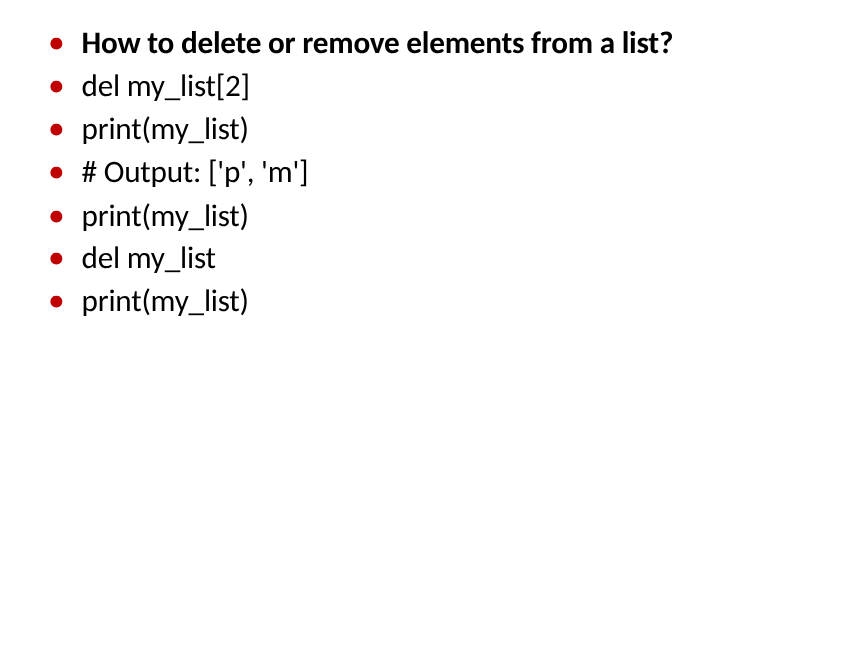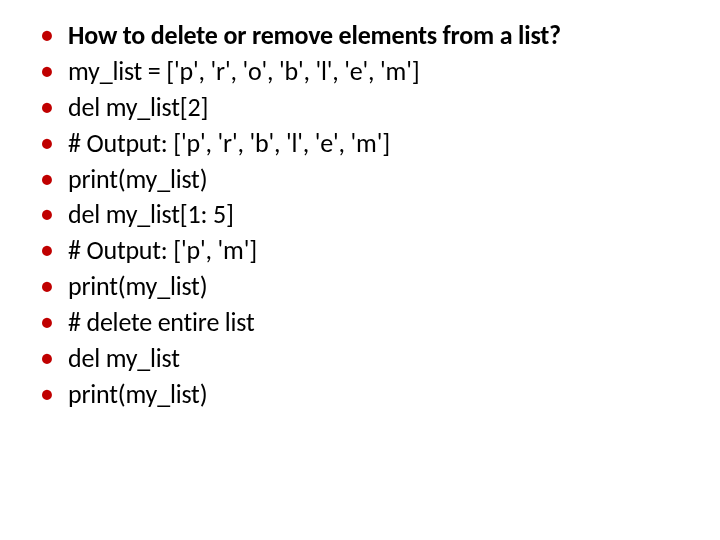--- a/index.html
+++ b/index.html
@@ -33,23 +33,19 @@
     }
     li.heading span {
       font-weight: 700;
     }
   </style>
 </head>
 <body>
 
 <ul class="slide-list">
   <li class="heading"><span>How to delete or remove elements from a list?</span></li>
-  <li><span>my_list = ['p', 'r', 'o', 'b', 'l', 'e', 'm']</span></li>
   <li><span>del my_list[2]</span></li>
-  <li><span># Output: ['p', 'r', 'b', 'l', 'e', 'm']</span></li>
   <li><span>print(my_list)</span></li>
-  <li><span>del my_list[1: 5]</span></li>
   <li><span># Output: ['p', 'm']</span></li>
   <li><span>print(my_list)</span></li>
-  <li><span># delete entire list</span></li>
   <li><span>del my_list</span></li>
   <li><span>print(my_list)</span></li>
 </ul>
 
 </body></html>

